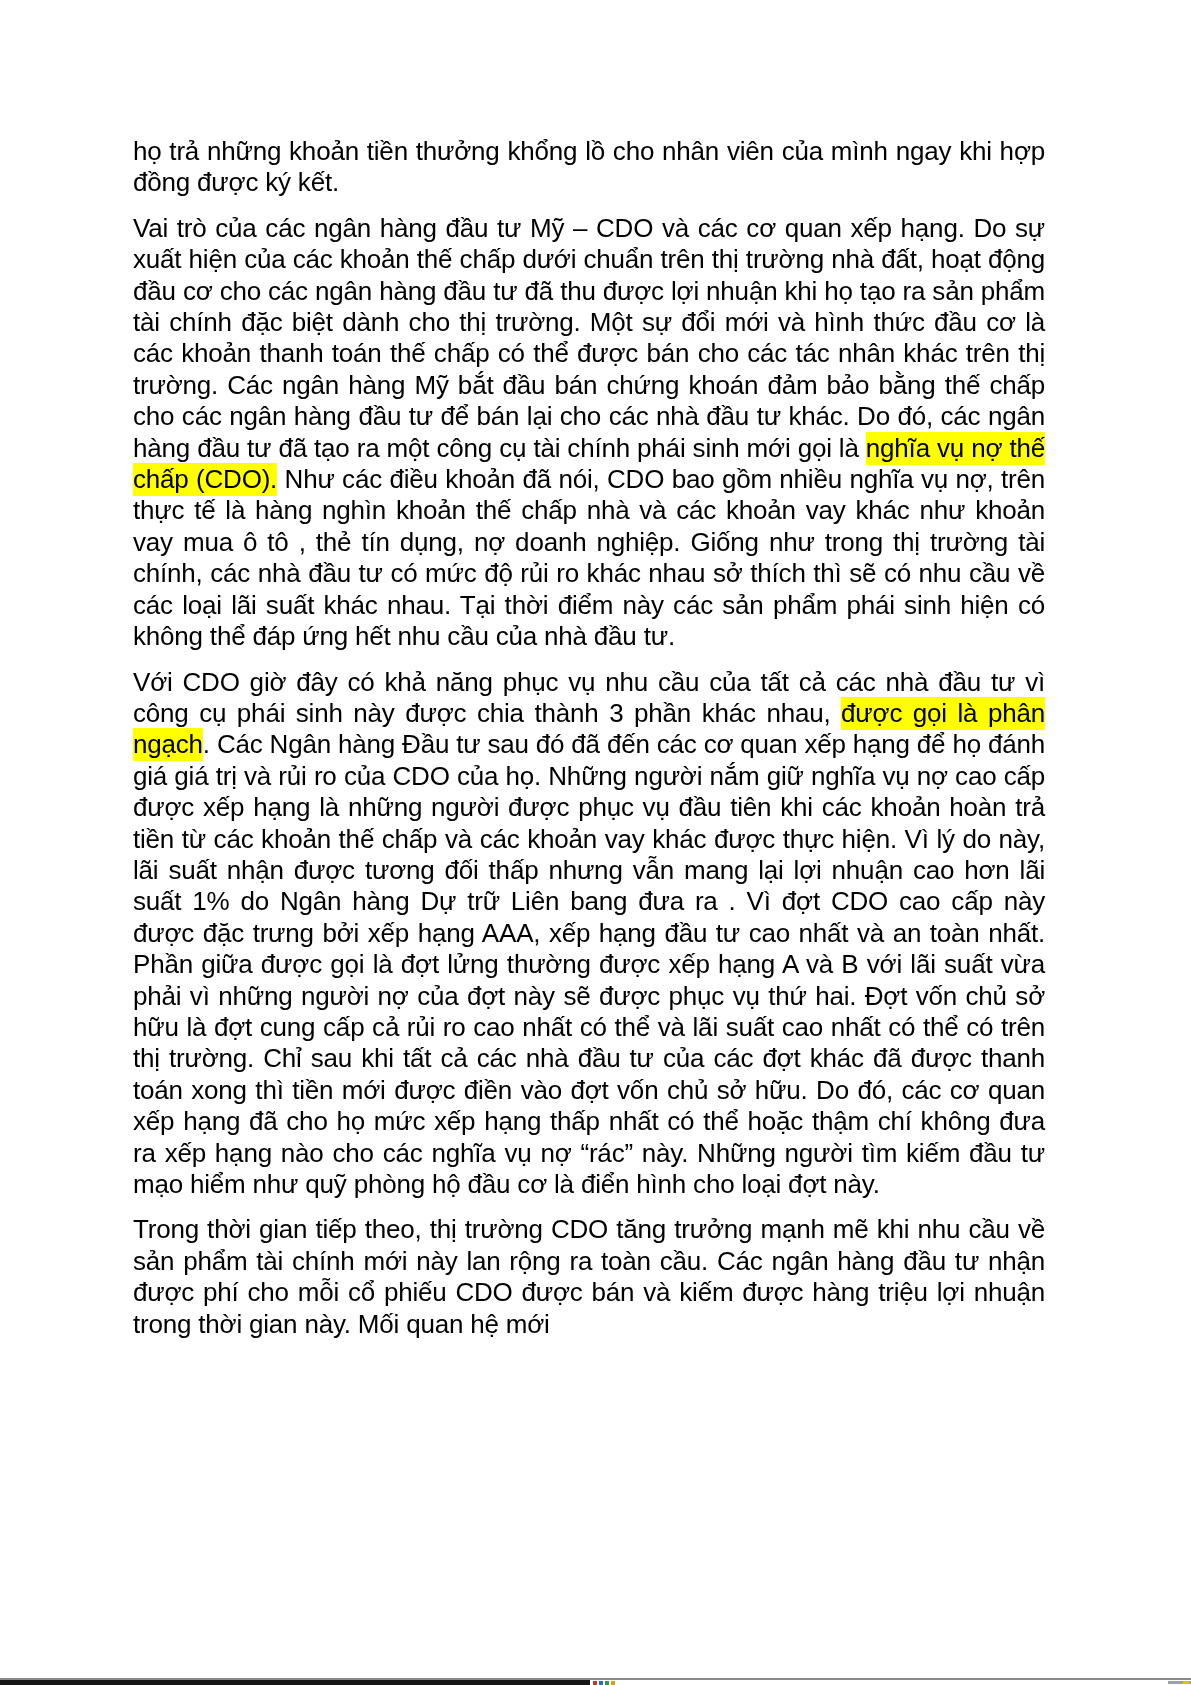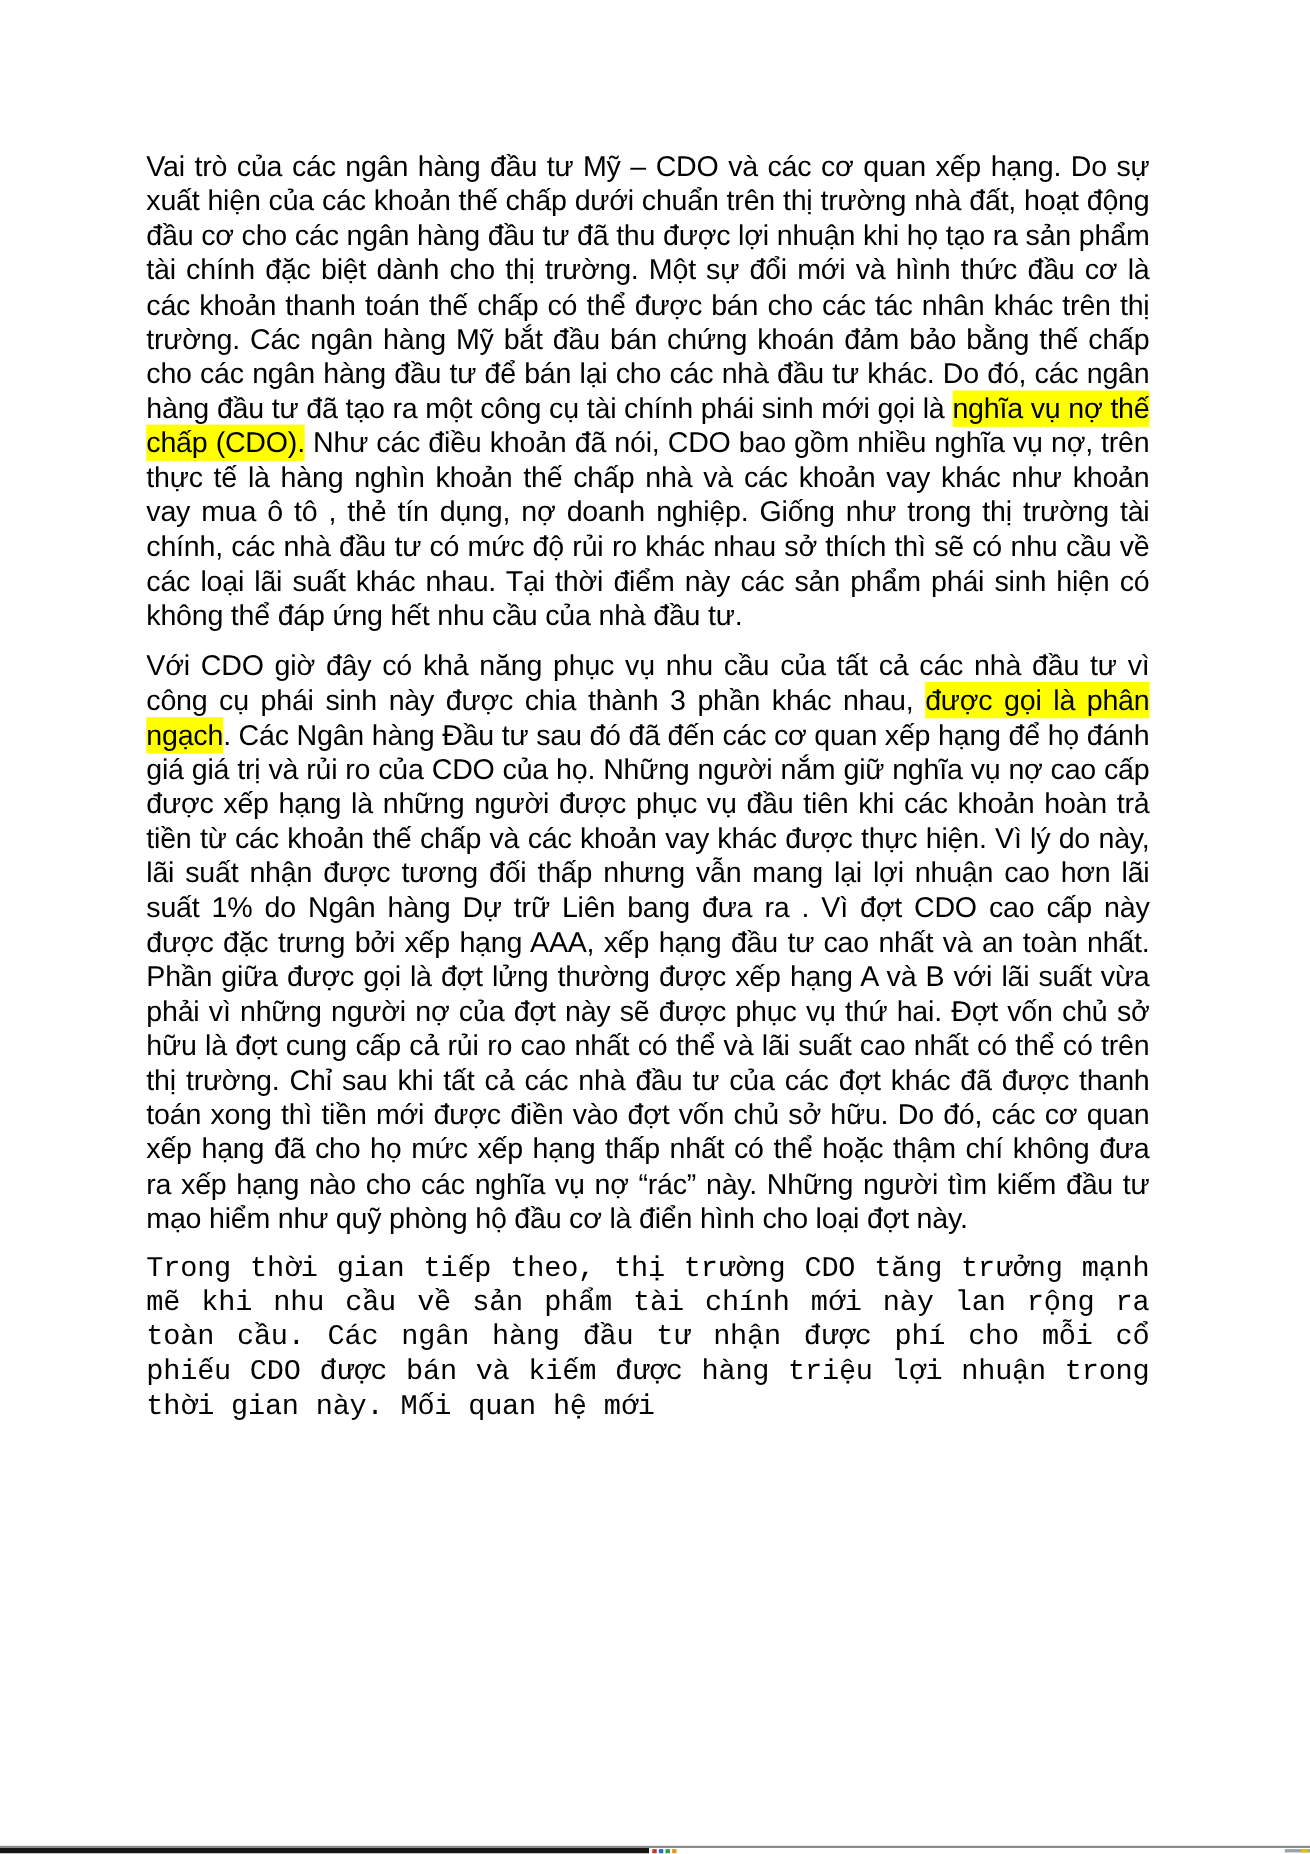--- a/index.html
+++ b/index.html
@@ -23,21 +23,21 @@
     color: #000000;
   }
   .doc p {
     margin: 0 0 14px 0;
     font-size: 26px;
     line-height: 31.4px;
     letter-spacing: -0.2px;
     text-align: justify;
     color: #000000;
   }
-  .doc p:last-child { margin-bottom: 12px; font-family: Liberation Mono, monospace; }
+  .doc p:last-child { margin-bottom: 12px; }
   .doc mark {
     background: #ffff00;
     color: #000000;
     padding: 1px 0 2px 0;
   }
   
   .taskbar-strip {
     position: absolute;
     left: 0;
     top: 1678px;
@@ -80,20 +80,21 @@
     top: 1px;
     height: 3px;
   }
   .tb-dash.gray  { left: 550px; width: 45px; }
   .tb-dash.yellow{ right: 2px;  width: 6px;  }
 </style>
 </head>
 <body>
 
 <div class="doc" id="doc">
+    <p><span>họ trả những khoản tiền thưởng khổng lồ cho nhân viên của mình ngay khi hợp đồng được ký kết.</span></p>
     <p><span>Vai trò của các ngân hàng đầu tư Mỹ – CDO và các cơ quan xếp hạng. Do sự xuất hiện của các khoản thế chấp dưới chuẩn trên thị trường nhà đất, hoạt động đầu cơ cho các ngân hàng đầu tư đã thu được lợi nhuận khi họ tạo ra sản phẩm tài chính đặc biệt dành cho thị trường. Một sự đổi mới và hình thức đầu cơ là các khoản thanh toán thế chấp có thể được bán cho các tác nhân khác trên thị trường. Các ngân hàng Mỹ bắt đầu bán chứng khoán đảm bảo bằng thế chấp cho các ngân hàng đầu tư để bán lại cho các nhà đầu tư khác. Do đó, các ngân hàng đầu tư đã tạo ra một công cụ tài chính phái sinh mới gọi là </span><mark>nghĩa vụ nợ thế chấp (CDO).</mark><span> Như các điều khoản đã nói, CDO bao gồm nhiều nghĩa vụ nợ, trên thực tế là hàng nghìn khoản thế chấp nhà và các khoản vay khác như khoản vay mua ô tô , thẻ tín dụng, nợ doanh nghiệp. Giống như trong thị trường tài chính, các nhà đầu tư có mức độ rủi ro khác nhau sở thích thì sẽ có nhu cầu về các loại lãi suất khác nhau. Tại thời điểm này các sản phẩm phái sinh hiện có không thể đáp ứng hết nhu cầu của nhà đầu tư.</span></p>
     <p><span>Với CDO giờ đây có khả năng phục vụ nhu cầu của tất cả các nhà đầu tư vì công cụ phái sinh này được chia thành 3 phần khác nhau, </span><mark>được gọi là phân ngạch</mark><span>. Các Ngân hàng Đầu tư sau đó đã đến các cơ quan xếp hạng để họ đánh giá giá trị và rủi ro của CDO của họ. Những người nắm giữ nghĩa vụ nợ cao cấp được xếp hạng là những người được phục vụ đầu tiên khi các khoản hoàn trả tiền từ các khoản thế chấp và các khoản vay khác được thực hiện. Vì lý do này, lãi suất nhận được tương đối thấp nhưng vẫn mang lại lợi nhuận cao hơn lãi suất 1% do Ngân hàng Dự trữ Liên bang đưa ra . Vì đợt CDO cao cấp này được đặc trưng bởi xếp hạng AAA, xếp hạng đầu tư cao nhất và an toàn nhất. Phần giữa được gọi là đợt lửng thường được xếp hạng A và B với lãi suất vừa phải vì những người nợ của đợt này sẽ được phục vụ thứ hai. Đợt vốn chủ sở hữu là đợt cung cấp cả rủi ro cao nhất có thể và lãi suất cao nhất có thể có trên thị trường. Chỉ sau khi tất cả các nhà đầu tư của các đợt khác đã được thanh toán xong thì tiền mới được điền vào đợt vốn chủ sở hữu. Do đó, các cơ quan xếp hạng đã cho họ mức xếp hạng thấp nhất có thể hoặc thậm chí không đưa ra xếp hạng nào cho các nghĩa vụ nợ “rác” này. Những người tìm kiếm đầu tư mạo hiểm như quỹ phòng hộ đầu cơ là điển hình cho loại đợt này.</span></p>
     <p><span>Trong thời gian tiếp theo, thị trường CDO tăng trưởng mạnh mẽ khi nhu cầu về sản phẩm tài chính mới này lan rộng ra toàn cầu. Các ngân hàng đầu tư nhận được phí cho mỗi cổ phiếu CDO được bán và kiếm được hàng triệu lợi nhuận trong thời gian này. Mối quan hệ mới</span></p>
   </div>
 
 <div class="taskbar-strip">
   <div class="tb-border" style="background-color: rgb(138, 138, 138);"></div>
   <div class="tb-row">
     <div class="tb-dark" style="background-color: rgb(21, 21, 21);"></div>
     <div class="tb-icons" id="tb-icons">

